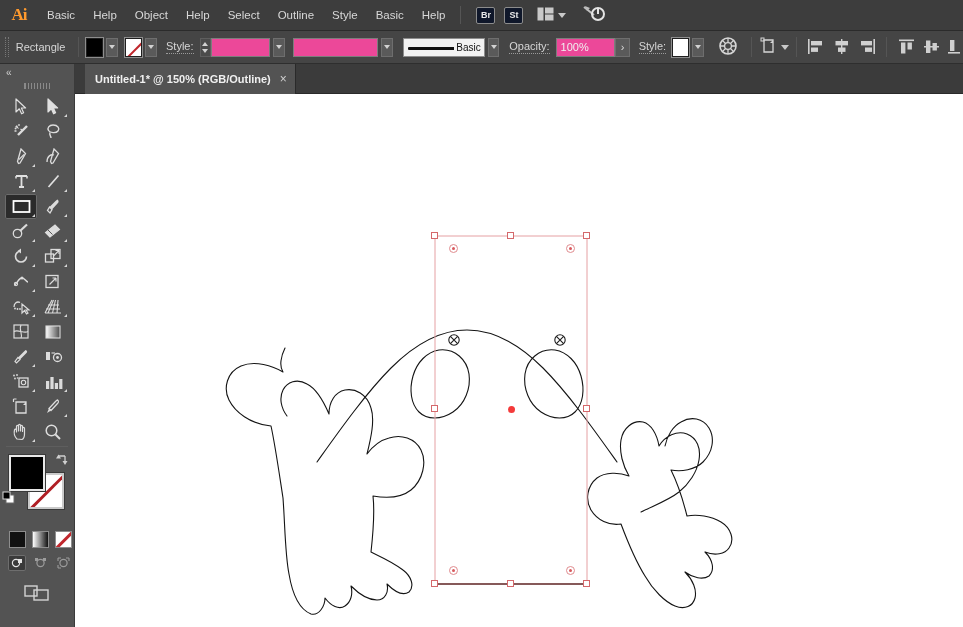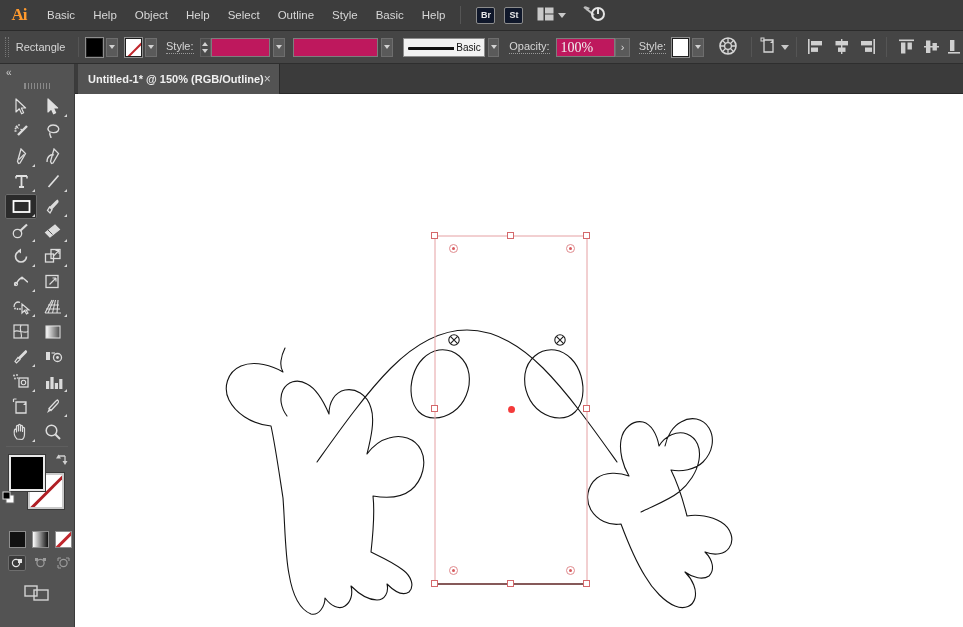--- a/index.html
+++ b/index.html
@@ -65,22 +65,22 @@
     display:flex; align-items:center; justify-content:center; margin-left:3px;
   }
   .dd-arrow:after { content:""; width:0;height:0;border-left:3.5px solid transparent;border-right:3.5px solid transparent;border-top:4px solid #d2d2d2; }
   .stepper {
     width:13px; height:19px; background:#4b4b4b; border:1px solid #5e5e5e;
     display:flex; flex-direction:column; align-items:center; justify-content:center; gap:3px;
   }
   .stepper .up { width:0;height:0;border-left:3px solid transparent;border-right:3px solid transparent;border-bottom:4px solid #d2d2d2; }
   .stepper .dn { width:0;height:0;border-left:3px solid transparent;border-right:3px solid transparent;border-top:4px solid #d2d2d2; }
   .field {
-    height:19px; background:#be185d; border:1px solid #7d7d7d; color:#f0f0f0;
-    font-size:14px; line-height:17px; padding:0 4px;font-family:Liberation Serif, serif;
+    height:19px; background:#ec4899; border:1px solid #7d7d7d; color:#f0f0f0;
+    font-size:11px; line-height:17px; padding:0 4px;
   }
   .brush-box {
     width:88px; height:19px; background:#f2f2f2; border:1px solid #8d8d8d;
     display:flex; align-items:center; justify-content:flex-end; position:relative;
     padding-right:3px;
     padding-left:28px;
   }
   .brush-box .strokeline {
     position:absolute; left:4px; top:8px; width:58px; height:3px; background:#111;
     border-radius:1px;
@@ -92,22 +92,22 @@
   }
   .recolor-ico { margin:0 6px; }
   .align-ico { margin:0 3px; }
 
   
   .tabbar {
     position:absolute; left:0; top:64px; width:963px; height:30px;
     background:#3b3b3b; border-bottom:1px solid #2a2a2a;
   }
   .doc-tab {
-    position:absolute; left:78px; top:0; height:30px; background:#535353;
-    display:flex; align-items:center; padding:0 8px 0 10px; 
+    position:absolute; left:85px; top:0; height:30px; background:#535353;
+    display:flex; align-items:center; padding:0 8px 0 10px; gap:9px;
     border-right:1px solid #2a2a2a;
   }
   .doc-tab .ttl { font-size:11px; color:#f0f0f0; font-weight:bold; white-space:nowrap; }
   .doc-tab .cls { font-size:12px; color:#d0d0d0; line-height:1; }
 
   
   .toolbar {
     position:absolute; left:0; top:64px; width:75px; height:563px;
     background:#535353; border-right:1px solid #3a3a3a;
   }

